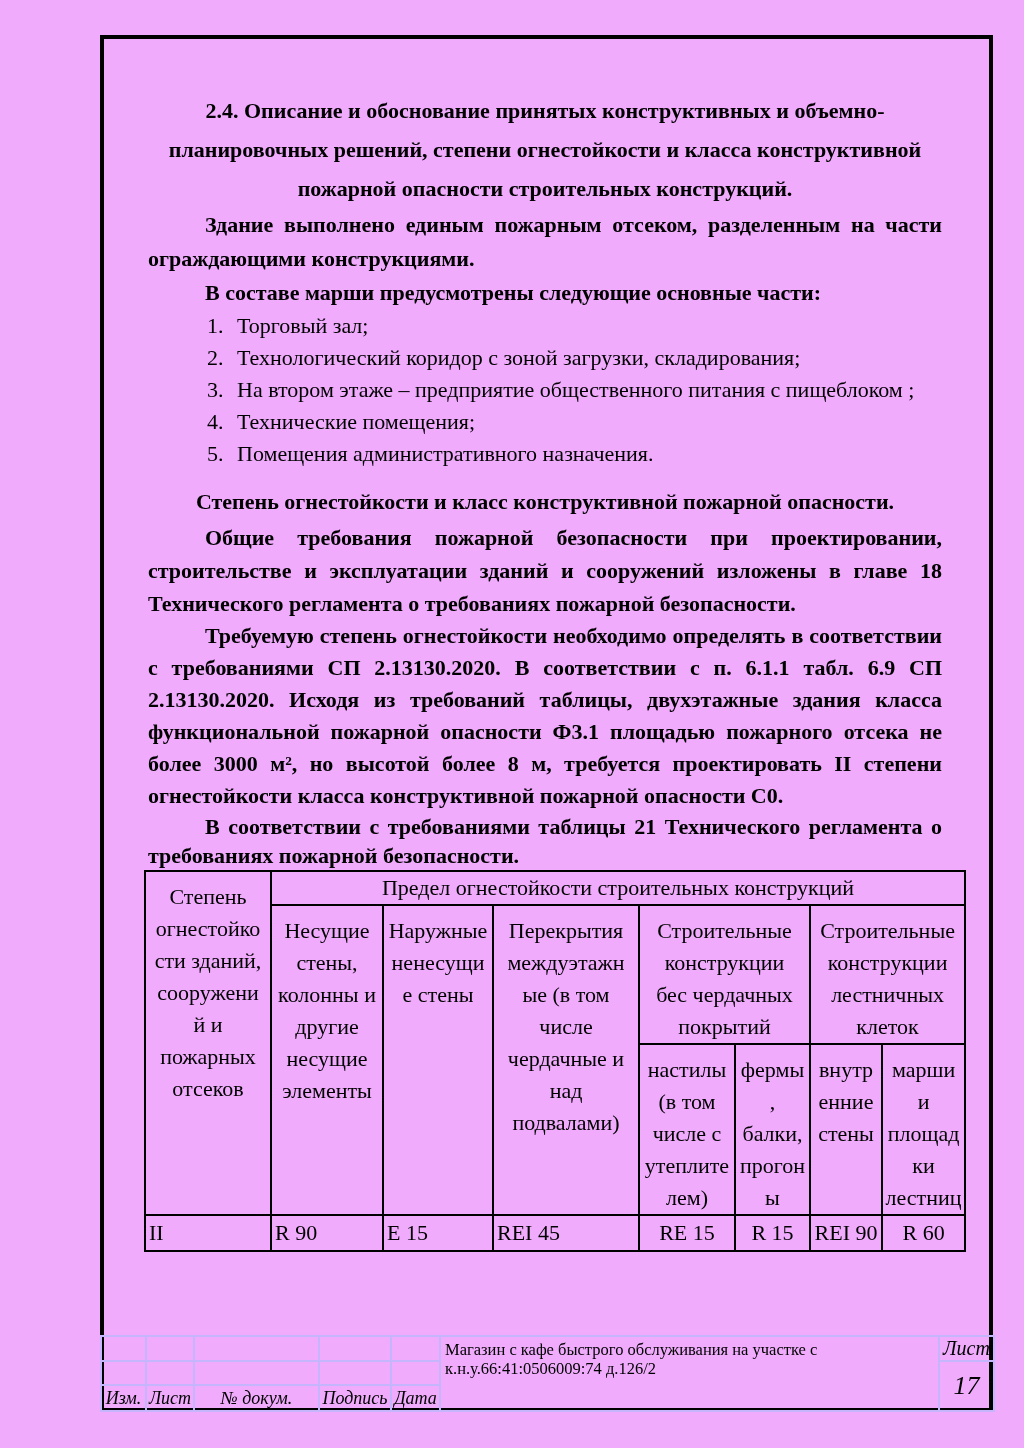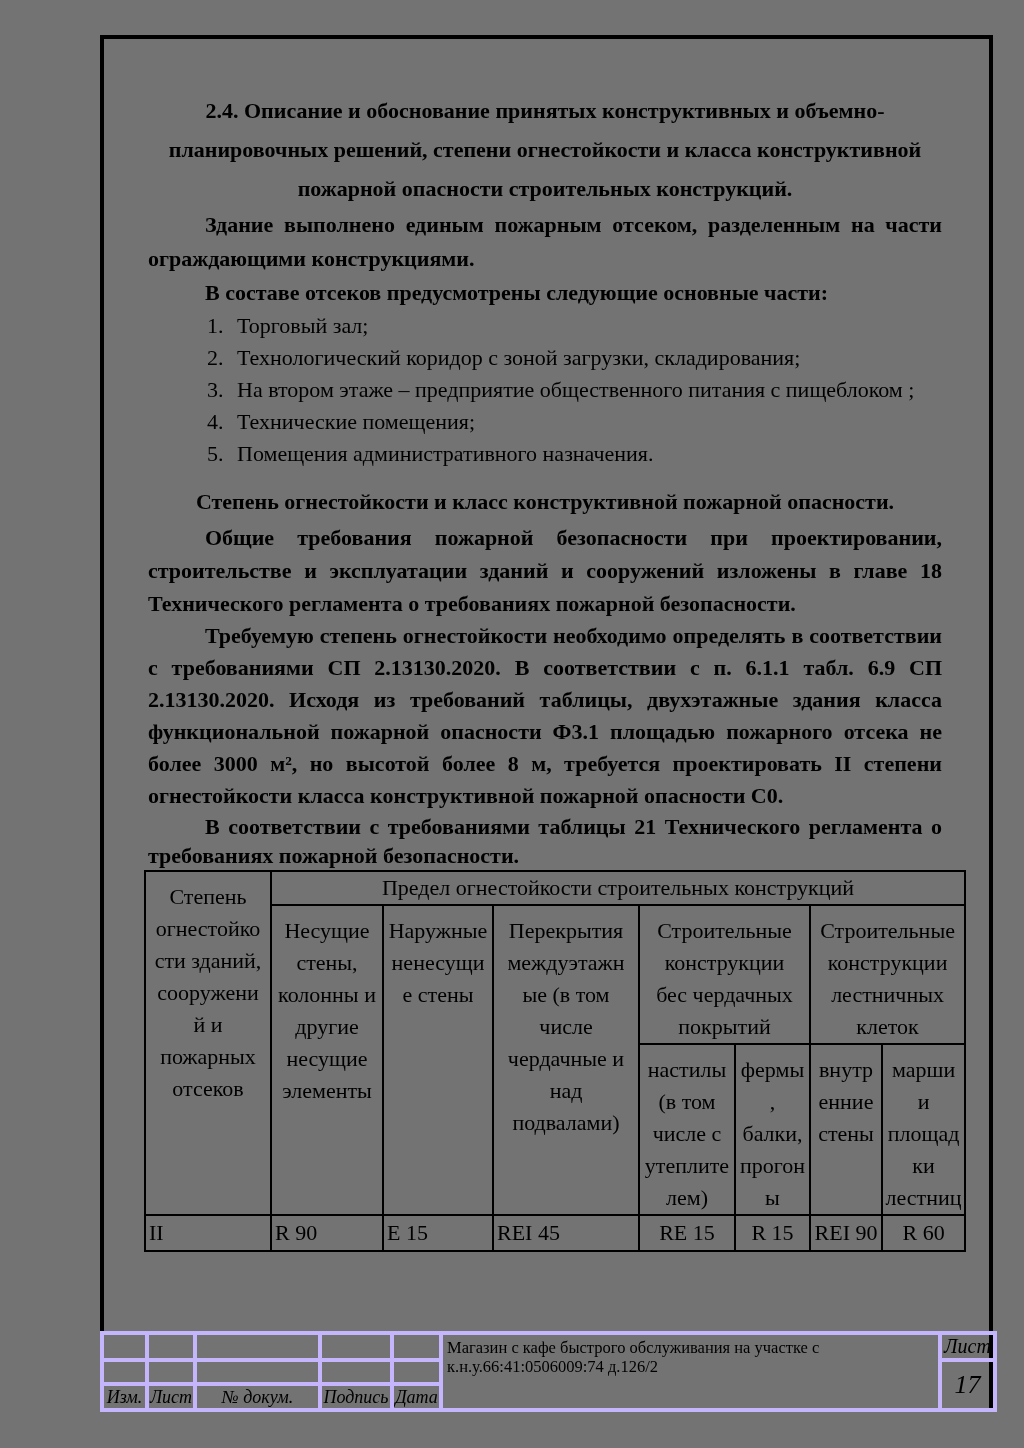--- a/index.html
+++ b/index.html
@@ -1,21 +1,21 @@
 <!DOCTYPE html>
 <html><head>
 <meta charset="utf-8">
 <style>
   * { box-sizing: border-box; margin: 0; padding: 0; }
   html, body { background: #ffffff; }
   .page {
     position: relative;
     width: 1024px;
     height: 1448px;
-    background: #737373;
+    background: #f0abfc;
     color: #000000;
     font-family: "Liberation Serif", serif;
     overflow: hidden;
   }
   .frame {
     position: absolute;
     left: 100px;
     top: 35px;
     width: 893px;
     height: 1377px;
@@ -92,21 +92,21 @@
   
   table.stamp {
     position: absolute;
     left: -4px;
     bottom: -4px;
     border-collapse: collapse;
     table-layout: fixed;
     width: 893px;
   }
   table.stamp td {
-    border: 4px solid #c4b5fd;
+    border: 2px solid #c4b5fd;
     font-size: 18px;
     font-style: italic;
     text-align: center;
     vertical-align: middle;
     padding: 0;
     overflow: hidden;
   }
   table.stamp tr.r1 td, table.stamp tr.r2 td { height: 24px; }
   table.stamp tr.r3 td { height: 26px; }
   table.stamp td.doc-title-cell {
@@ -123,21 +123,21 @@
 </head>
 <body>
 
 <div class="page">
   <div class="frame">
     <div class="content">
 
       <div class="title">2.4. Описание и обоснование принятых конструктивных и объемно-планировочных решений, степени огнестойкости и класса конструктивной пожарной опасности строительных конструкций.</div>
 
       <div class="para p-lead">Здание выполнено единым пожарным отсеком, разделенным на части ограждающими конструкциями.</div>
-      <div class="para p-lead">В составе отсеков предусмотрены следующие основные части:</div>
+      <div class="para p-lead">В составе марши предусмотрены следующие основные части:</div>
 
       <div class="list">
         <div class="li">
           <span class="num">1.</span>
           <span>Торговый зал;</span>
         </div>
         <div class="li">
           <span class="num">2.</span>
           <span>Технологический коридор с зоной загрузки, складирования;</span>
         </div>

